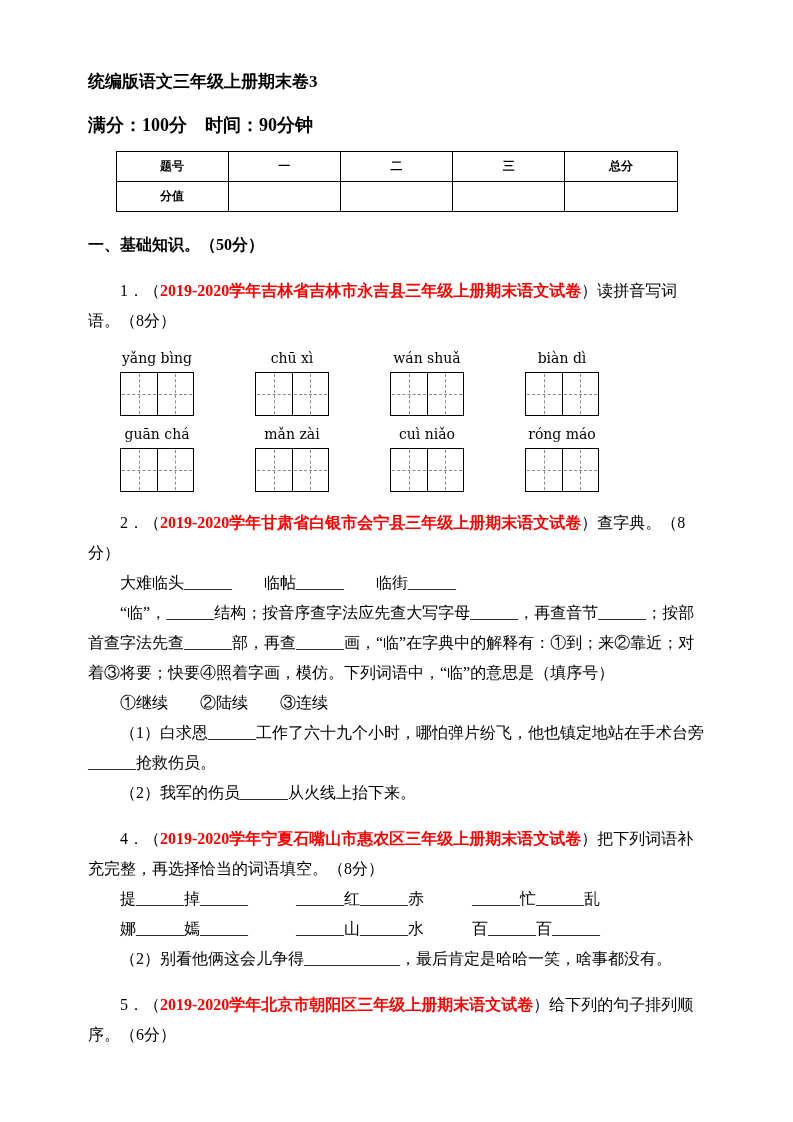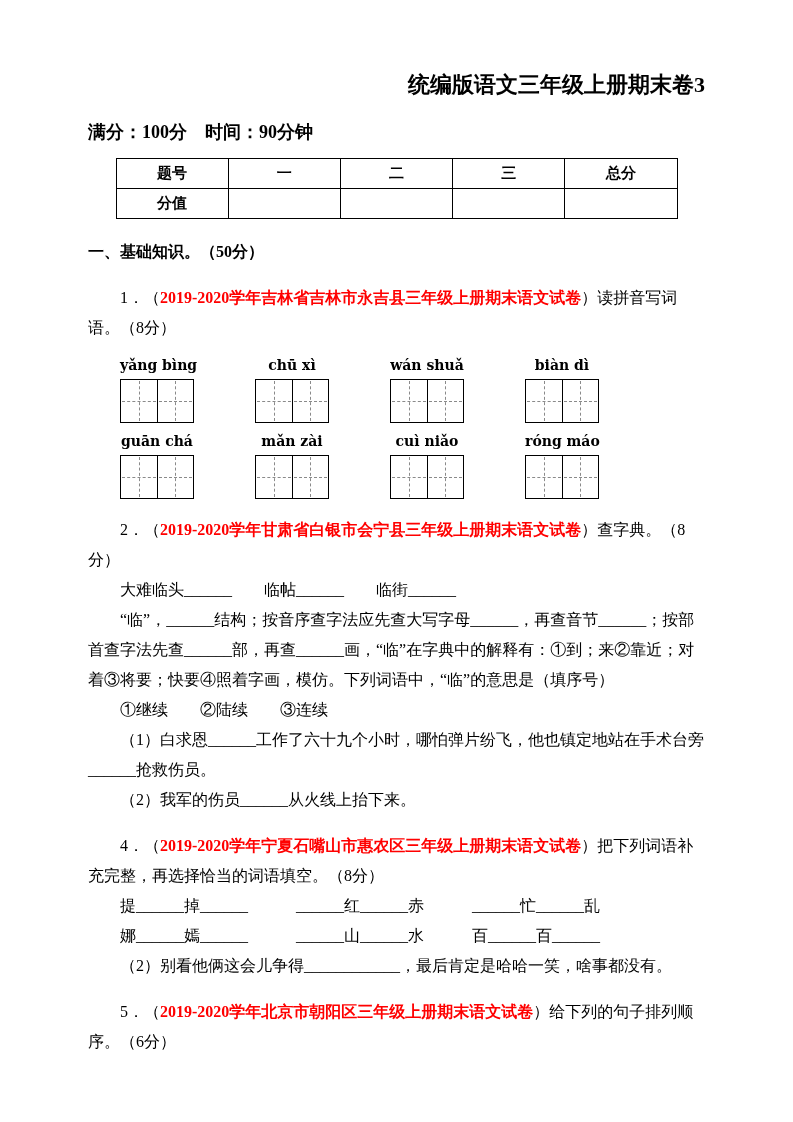--- a/index.html
+++ b/index.html
@@ -1,36 +1,36 @@
 <!DOCTYPE html>
 <html><head>
 <meta charset="utf-8">
 <style>
   html,body { margin:0; padding:0; background:#ffffff; }
   .page {
     width:793px; height:1122px; background:#ffffff; overflow:hidden;
     font-family:"Liberation Serif","DejaVu Serif",serif; color:#000;
     box-sizing:border-box; padding:58px 88px 0 88px; position:relative;
   }
-  .title { text-align:right; font-size:22px; font-weight:bold; margin:12px 0 20px 0; }
+  .title { text-align:left; font-size:17px; font-weight:bold; margin:12px 0 20px 0; }
   .subtitle { text-align:left; font-size:18px; font-weight:bold; margin:0 0 14px 0; }
   table.score-table {
     border-collapse:collapse; margin:0 auto 18px auto; width:562px;
-    font-size:15px; font-weight:bold; table-layout:fixed;
+    font-size:12px; font-weight:bold; table-layout:fixed;
   }
   table.score-table td {
     border:1px solid #000; height:27px; text-align:center; vertical-align:middle;
   }
   table.score-table { border:1.5px solid #000; }
   .section-heading { font-size:16px; font-weight:bold; line-height:30px; margin:2px 0 0 0; }
   p.line { font-size:16px; line-height:30px; margin:0; }
   p.mt { margin-top:16px; }
   .indent { text-indent:32px; }
   .red { color:#ff0000; font-weight:bold; }
-  .pinyin-grid-block { margin:4px 0 8px 0;font-weight:bold; }
+  .pinyin-grid-block { margin:4px 0 8px 0; }
   .pg-row { display:flex; margin-left:32px; }
   .pg-col { width:74px; margin-right:61px; }
   .pinyin {
     font-size:14px; line-height:24px; text-align:center; white-space:nowrap;
     font-family:"DejaVu Serif","Liberation Serif",serif; margin-top:6px;
   }
   .hanzi-grid {
     display:flex; width:72px; height:42px; border:1px solid #000; margin-top:2px; background:#fff;
   }
   .grid-cell { position:relative; flex:1; border-right:1px solid #000; }

